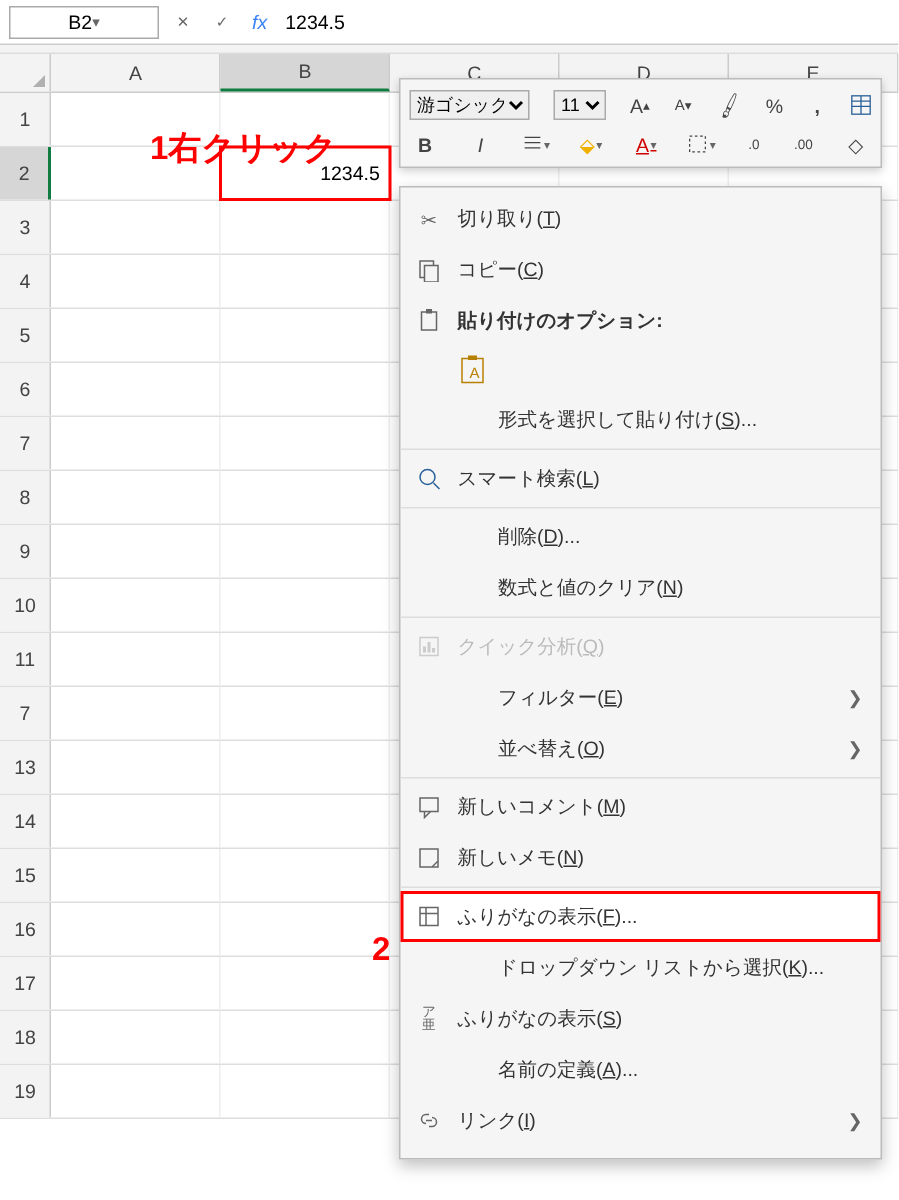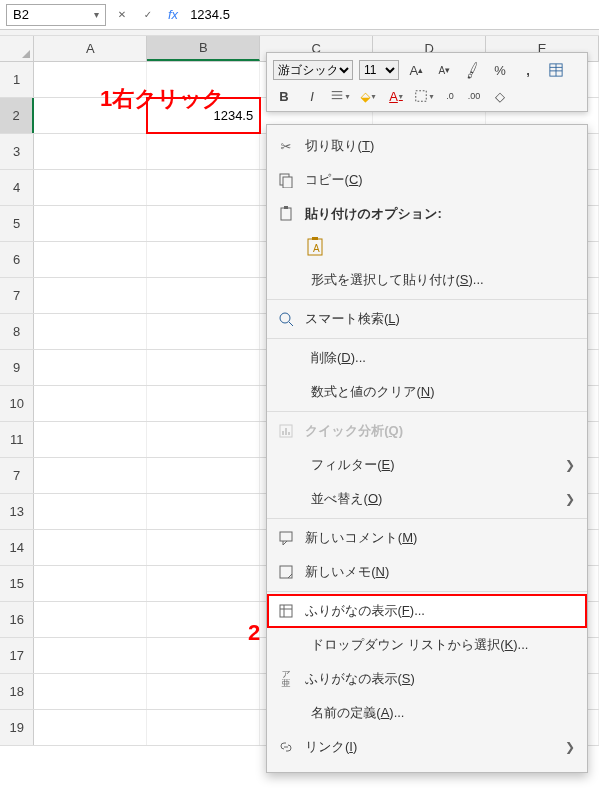--- a/index.html
+++ b/index.html
@@ -1,20 +1,20 @@
 <!DOCTYPE html>
 <html><head>
 <meta charset="utf-8">
 <style>
   * { box-sizing: border-box; margin: 0; padding: 0; }
   body { font-family: "Yu Gothic", "Meiryo", sans-serif; font-size: 13px; background: #fff; width: 599px; height: 800px; overflow: hidden; position: relative; }
 
   
   .topbar { display: flex; align-items: center; height: 30px; border-bottom: 1px solid #ccc; padding: 0 6px; gap: 6px; }
-  .name-box { width: 100px; height: 22px; border: 1px solid #aaa; display:flex; align-items:center; padding:0 6px; font-size:13px; justify-content: space-between;}
+  .name-box { width: 100px; height: 22px; border: 1px solid #aaa; display:flex; align-items:center; padding:0 6px; font-size:13px; justify-content: center;}
   .name-box .chev { font-size:10px; color:#666; }
   .fx-btn { width:20px; color:#666; font-size:10px; display:flex; align-items:center; justify-content:center;}
   .fx-label { font-style: italic; color:#3b82f6; font-size:13px; margin-left:4px;}
   .formula-input { flex:1; height:22px; border: none; padding:0 6px; font-size:13px; }
 
   .sep-bar { height:6px; background:#f3f3f3; border-bottom:1px solid #ddd;}
 
   
   .grid { position: relative; }
   .col-headers { display:flex; height:26px; border-bottom:1px solid #ccc; background:#f3f3f3;}
@@ -28,36 +28,36 @@
   .row.sel .row-h { background:#d6d6d6; border-right:2px solid #107c41;}
   .cell { width:118px; border-right:1px solid #eee; display:flex; align-items:center; justify-content:flex-end; padding:0 6px; position:relative;}
   .cell.selected { outline:2px solid #ff0000; outline-offset:-1px;}
 
   
   .annot1 { position:absolute; left:100px; top:84px; color:#ff0000; font-weight:bold; font-size:22px; z-index:4;}
   .annot2 { position:absolute; left:248px; top:620px; color:#ff0000; font-weight:bold; font-size:22px; z-index:10;}
 
   
   .mini-toolbar { position:absolute; left:266px; top:52px; width:322px; background:#f5f5f5; border:1px solid #bbb; box-shadow:0 2px 6px rgba(0,0,0,0.2); z-index:6; padding:4px 6px 2px 6px;}
-  .mt-row { display:flex; align-items:center; gap:6px; height:26px;}
+  .mt-row { display:flex; align-items:center; gap:16px; height:26px;}
   .mt-font { height:20px; width:80px; font-size:12px; border:1px solid #aaa;}
   .mt-size { height:20px; width:40px; font-size:12px; border:1px solid #aaa;}
   .mt-btn { width:22px; height:20px; display:flex; align-items:center; justify-content:center; color:#444; font-size:13px; cursor:default;}
   .mt-btn.small{width:18px;}
   .mt-btn .dd{font-size:8px;margin-left:1px;color:#666;}
   .mt-btn.fill{color:#f0b000;}
   .mt-btn.fontc{color:#d00000;text-decoration:underline;}
   .mt-btn.dollar{font-weight:bold;}
   .mt-btn svg{width:14px;height:14px;}
 
   
   .context-menu { position:absolute; left:266px; top:124px; width:322px; background:#f5f5f5; border:1px solid #bbb; box-shadow:0 4px 10px rgba(0,0,0,0.25); z-index:5; padding:4px 0 8px 0; }
   .cm-item { display:flex; align-items:center; height:34px; padding:0 12px 0 10px; color:#333; font-size:13px; gap:10px; position:relative;}
-  .cm-item.indent { padding-left:44px; }
-  .cm-item.disabled { color:#bbb;font-weight:bold; }
+  .cm-item.indent { padding-left:44px;margin-left:21px; }
+  .cm-item.disabled { color:#bbb; }
   .cm-item.highlight { outline:2px solid #ff0000; outline-offset:-2px; background:#fff; }
   .cm-item .ic { width:18px; height:18px; display:flex; align-items:center; justify-content:center; color:#666;}
   .cm-item .ic svg{width:16px;height:16px;}
   .cm-item .arrow { position:absolute; right:12px; color:#666; font-size:12px;}
   .cm-item u { text-decoration: underline; }
   .cm-sep { height:1px; background:#ddd; margin:2px 0;}
   .cm-header { font-weight:bold;}
   .cm-paste-icon{margin-left:34px;width:30px;height:32px;display:flex;align-items:center;justify-content:center;border:1px solid transparent;}
   .cm-paste-icon svg{width:22px;height:22px;}
 

